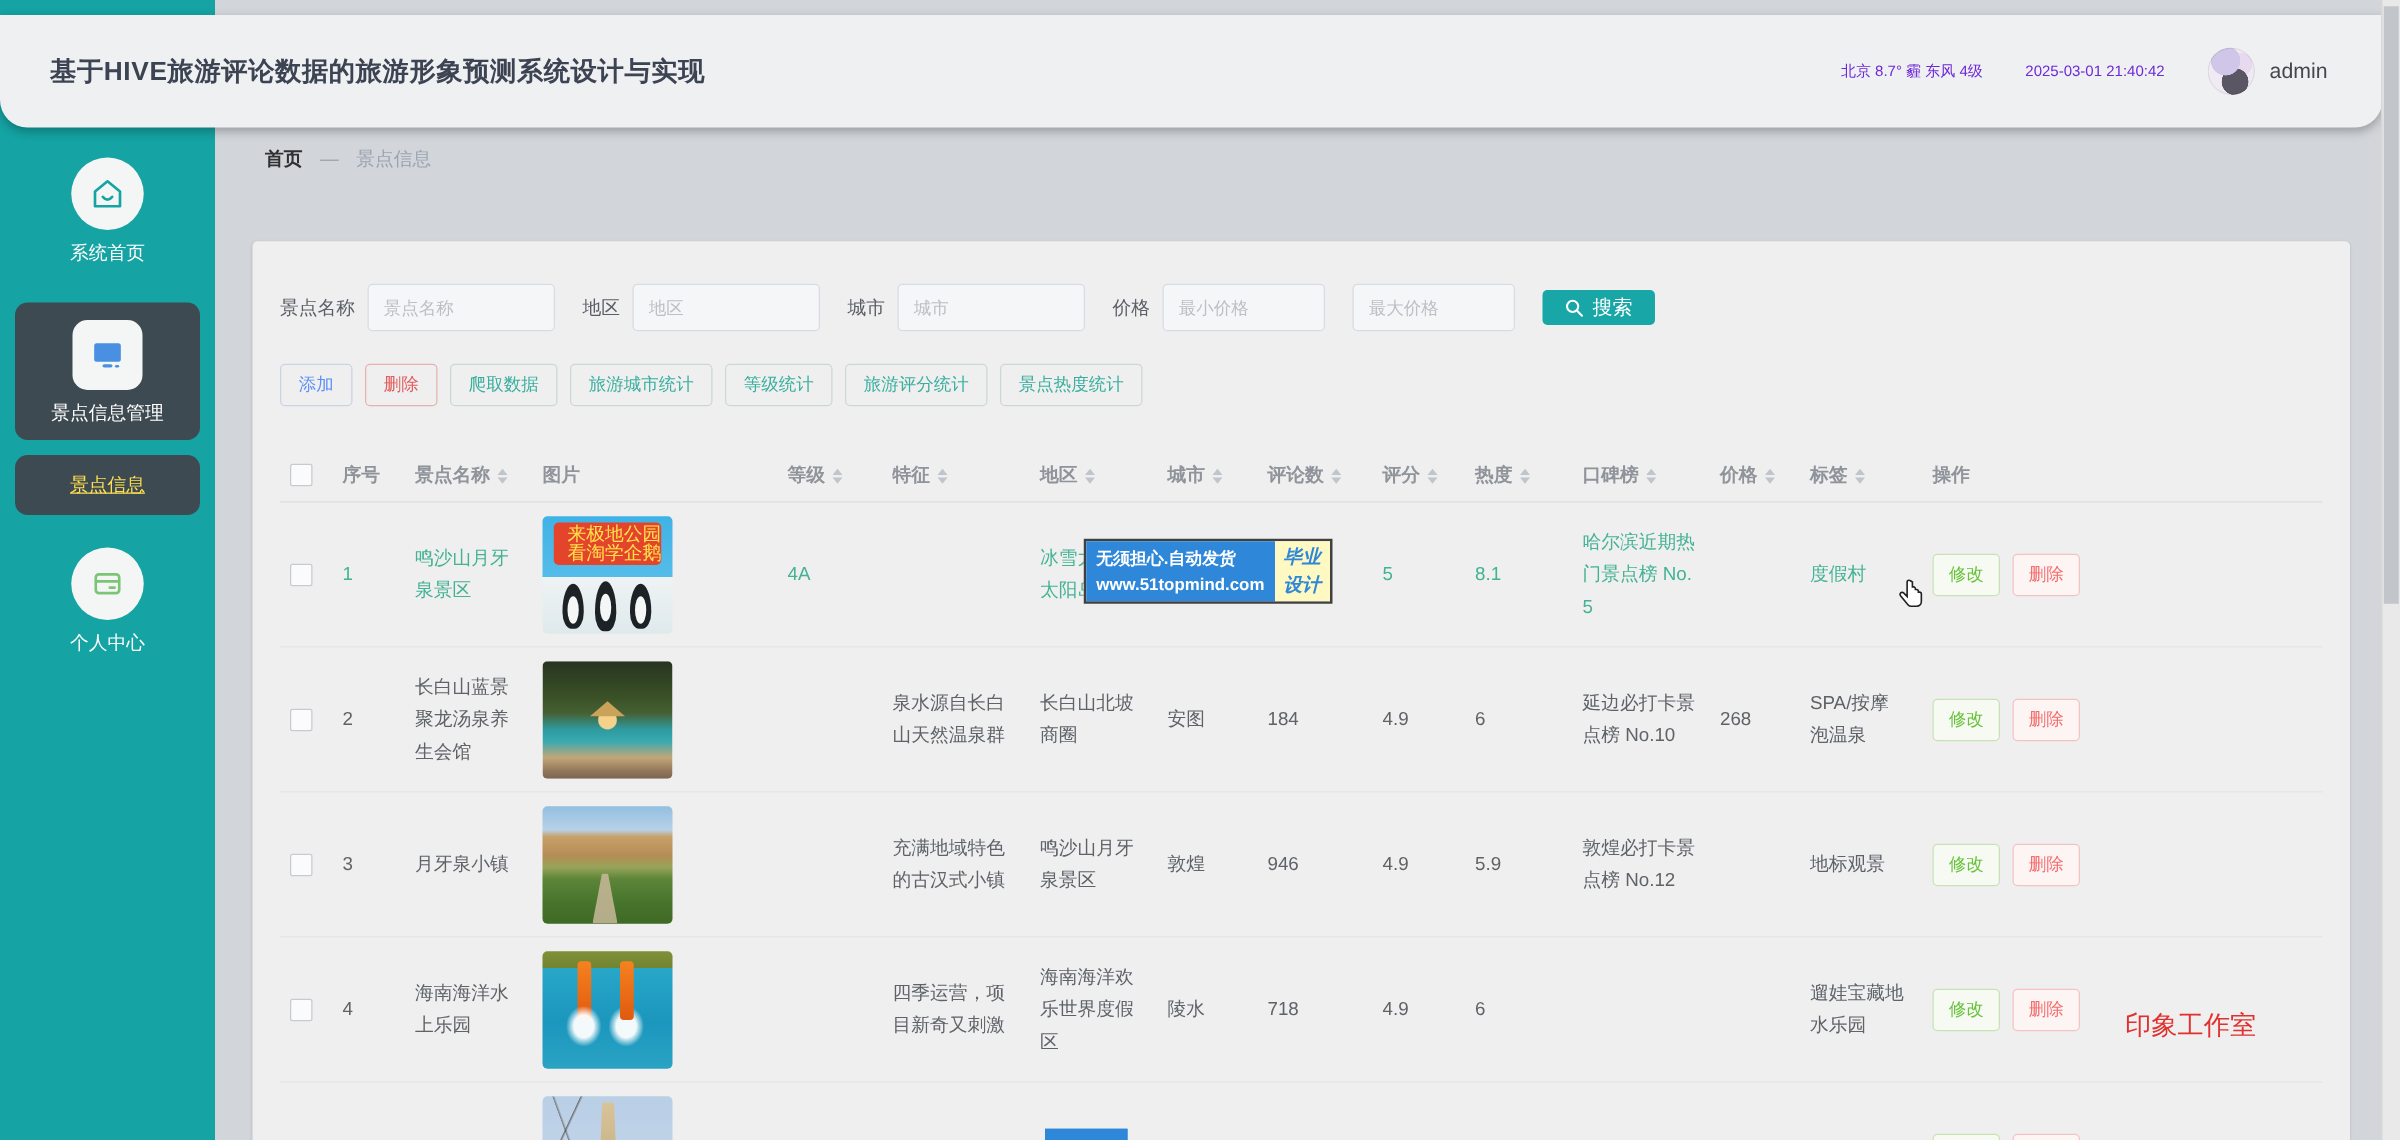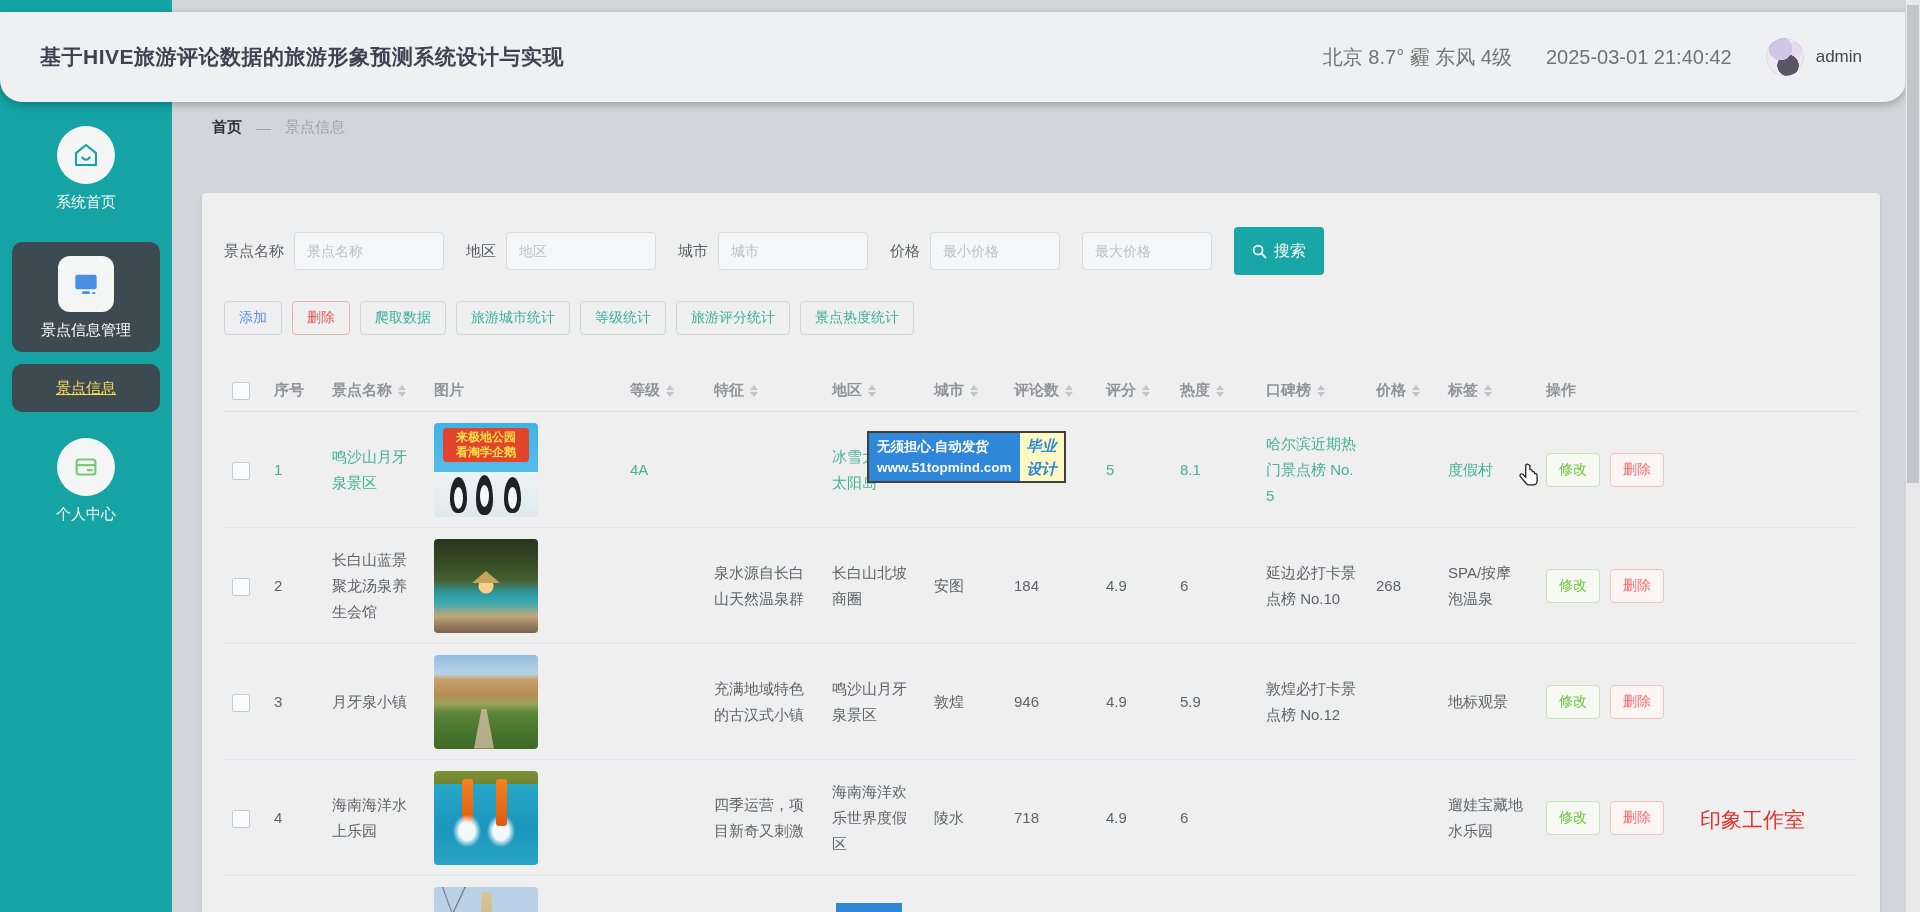--- a/index.html
+++ b/index.html
@@ -4,21 +4,21 @@
 <style>
   html,body{margin:0;padding:0;overflow:hidden;}
   .app{position:relative;width:1920px;height:912px;background:#d2d6da;font-family:"Liberation Sans",sans-serif;overflow:hidden;}
 
   
   .header{position:absolute;left:0;top:12px;right:14px;height:90px;background:#eff0f1;
     border-radius:0 0 22px 22px;box-shadow:0 3px 8px rgba(0,0,0,.25);z-index:5;
     display:flex;align-items:center;padding:0 44px 0 40px;box-sizing:border-box;}
   .h-title{font-size:21px;font-weight:bold;color:#3c4353;letter-spacing:.5px;}
   .h-right{margin-left:auto;display:flex;align-items:center;gap:34px;}
-  .h-weather,.h-time{font-size:20px;color:#737373;}
+  .h-weather,.h-time{font-size:12px;color:#6d28d9;}
   .h-user{display:flex;align-items:center;gap:12px;cursor:pointer;}
   .avatar{width:38px;height:38px;border-radius:50%;display:inline-block;
     background:radial-gradient(circle at 38% 28%,#cfc6e8 0 32%,transparent 33%),
                radial-gradient(circle at 58% 72%,#5a5664 0 30%,transparent 31%),
                radial-gradient(circle at 70% 35%,#e7d9ee 0 25%,transparent 26%),#f0eaf4;
     box-shadow:0 0 0 1px rgba(0,0,0,.08) inset;}
   .h-username{font-size:17px;color:#43474e;}
 
   
   .sidebar{position:absolute;left:0;top:0;width:172px;height:100%;background:#15a3a3;z-index:1;
@@ -41,21 +41,21 @@
   .card{margin-top:56px;background:#efefef;border-radius:4px;box-shadow:0 1px 3px rgba(0,0,0,.12);
     padding:20px 22px;height:840px;box-sizing:border-box;}
 
   
   .filters{display:flex;align-items:center;margin:14px 0 26px;}
   .f-label{font-size:15px;color:#5a5e66;margin-right:10px;white-space:nowrap;}
   .f-input{height:38px;width:150px;background:#f5f6f7;border:1px solid #d8dce2;border-radius:4px;
     padding:0 12px;font-size:14px;color:#333;box-sizing:border-box;margin-right:22px;font-family:"Liberation Sans",sans-serif;}
   .f-input.small{width:130px;}
   .f-input::placeholder{color:#bcc0c6;}
-  .btn-search{height:48px;padding:0 18px;background:#18a6a6;color:#fff;border:none;border-radius:4px;
+  .btn-search{height:28px;padding:0 18px;background:#18a6a6;color:#fff;border:none;border-radius:4px;
     font-size:16px;display:flex;align-items:center;gap:7px;cursor:pointer;font-family:"Liberation Sans",sans-serif;}
   .btn-search svg{display:block;}
 
   
   .toolbar{display:flex;gap:10px;margin-bottom:34px;}
   .tb-btn{height:34px;padding:0 14px;border-radius:4px;font-size:14px;background:transparent;cursor:pointer;
     font-family:"Liberation Sans",sans-serif;}
   .tb-btn.primary{color:#5b8ff9;border:1px solid #c9d3e3;}
   .tb-btn.danger{color:#e05b5b;border:1px solid #e7b1b1;}
   .tb-btn.teal{color:#3aaf9f;border:1px solid #ccd8d6;}
@@ -73,21 +73,21 @@
   .sort .up{border-bottom:5px solid #c0c4cc;}
   .sort .down{border-top:5px solid #c0c4cc;}
   .btn-mini{height:34px;padding:0 12px;border-radius:4px;font-size:14px;cursor:pointer;margin-right:10px;font-family:"Liberation Sans",sans-serif;}
   .btn-mini.green{color:#67c23a;border:1px solid #c7e3b6;background:#f6faf2;}
   .btn-mini.red{color:#f56c6c;border:1px solid #f3c3c3;background:#fdf4f4;}
 
   
   .thumb{width:104px;height:94px;border-radius:4px;position:relative;overflow:hidden;}
   .penguins{background:linear-gradient(180deg,#3fb3e6 0%,#55bce9 52%,#eef3f4 52%,#dfe9ec 100%);}
   .penguins .banner{position:absolute;top:5px;left:9px;right:9px;background:#e4432c;border-radius:4px;
-    color:#ffe24a;font-size:12px;font-weight:bold;text-align:center;line-height:15px;padding:2px 0;}
+    color:#ffe24a;font-size:15px;font-weight:normal;text-align:right;line-height:15px;padding:2px 0;}
   .pg{position:absolute;bottom:4px;width:17px;height:36px;background:#1d2226;border-radius:50% 50% 42% 42%/60% 60% 36% 36%;}
   .pg::after{content:"";position:absolute;left:4px;top:10px;width:9px;height:22px;background:#f5f7f7;border-radius:50%;}
   .pg.p1{left:16px;}.pg.p2{left:42px;height:40px;bottom:2px;}.pg.p3{left:70px;}
   .resort{background:
     radial-gradient(circle at 50% 50%,rgba(255,214,140,.95) 0 7px,rgba(255,214,140,0) 8px),
     linear-gradient(180deg,#273420 0%,#3a5026 30%,#456032 44%,#2f9aa0 58%,#37aab0 68%,#c2a678 82%,#94785c 93%,#7b6450 100%);}
   .resort::before{content:"";position:absolute;left:38px;top:32px;width:0;height:0;
     border-left:14px solid transparent;border-right:14px solid transparent;border-bottom:12px solid #caa35a;}
   .desert{background:linear-gradient(180deg,#93bfe0 0%,#b7d2e8 20%,#c7a06a 26%,#b68c55 42%,#97a45a 52%,#5c8538 62%,#47742c 82%,#3f6a26 100%);}
   .desert::after{content:"";position:absolute;bottom:0;left:40px;width:20px;height:40px;background:#c9b89a;

